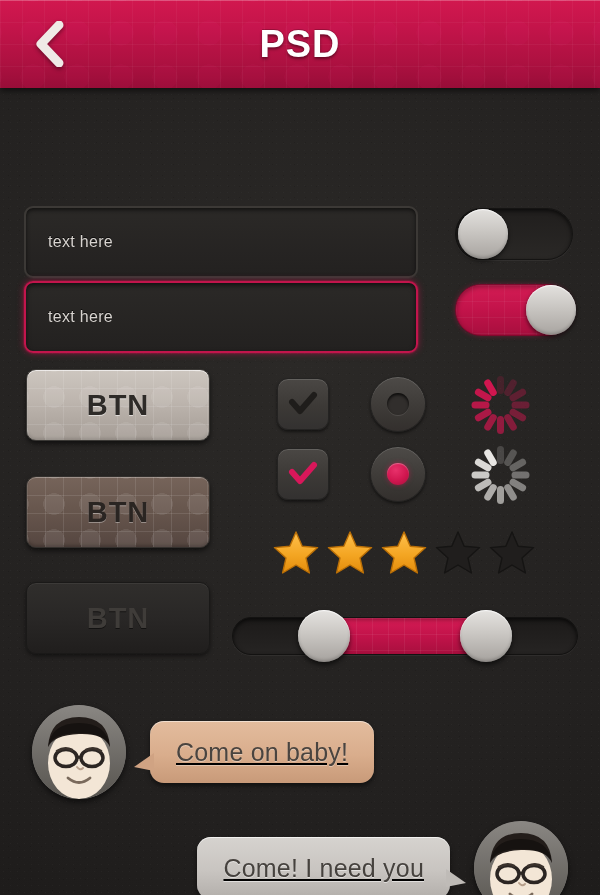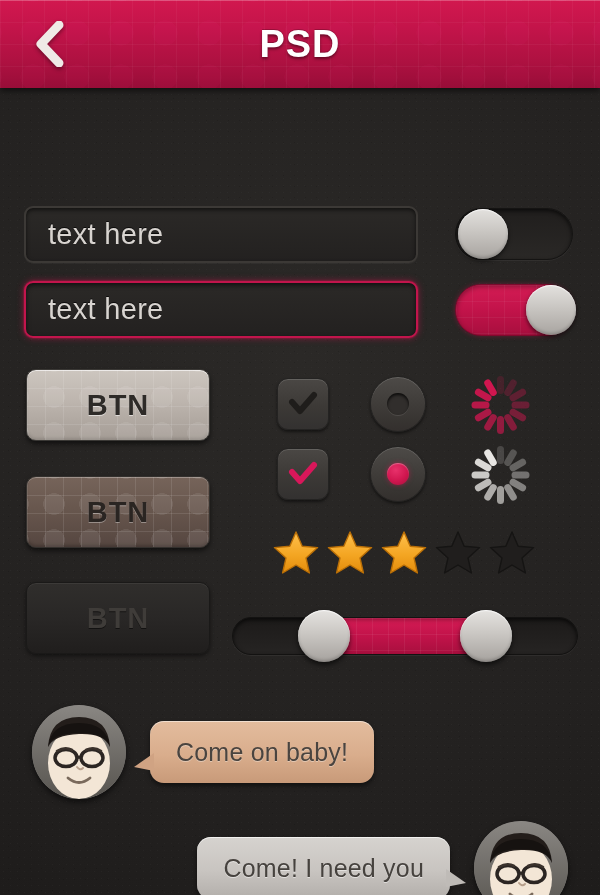--- a/index.html
+++ b/index.html
@@ -98,30 +98,30 @@
 
   .row {
     position: absolute;
     display: flex;
     align-items: center;
   }
 
   
   .textfield {
     width: 394px;
-    height: 57px;
+    height: 72px;
     border-radius: 9px;
     background: linear-gradient(180deg, #2b2927 0%, #232120 100%);
     border: 2px solid #3c3936;
     box-shadow: inset 0 2px 4px rgba(0,0,0,.6), 0 1px 0 rgba(255,255,255,.04);
     display: flex;
     align-items: center;
     padding: 0 22px;
     color: #d8d4d0;
-    font-size: 29px;
+    font-size: 16px;
     letter-spacing: .3px;
     text-shadow: 0 -1px 0 rgba(0,0,0,.7);
     cursor: text;
     text-align: right;
   }
   .textfield.focused {
     border-color: #c2154c;
     box-shadow: inset 0 2px 5px rgba(0,0,0,.65),
                 0 0 7px rgba(201,20,76,.55),
                 0 0 2px rgba(201,20,76,.9);
@@ -326,20 +326,21 @@
     z-index: 3;
   }
   .slider .handle.left  { left: 52px; }
   .slider .handle.right { right: 52px; }
 
   
   .chat-row {
     position: absolute;
     display: flex;
     align-items: center;
+    text-decoration: underline;
   }
   .avatar {
     width: 94px; height: 94px;
     border-radius: 50%;
     overflow: hidden;
     flex: none;
     box-shadow: 0 3px 6px rgba(0,0,0,.6), inset 0 0 0 1px rgba(255,255,255,.08);
     background: #6e6b68;
   }
   .avatar svg { display: block; }

